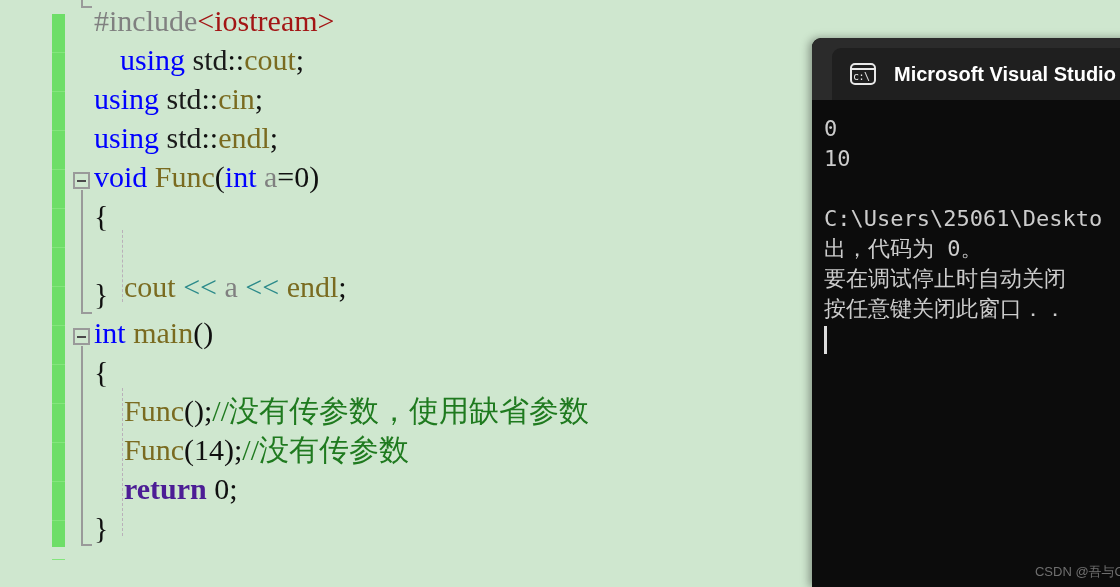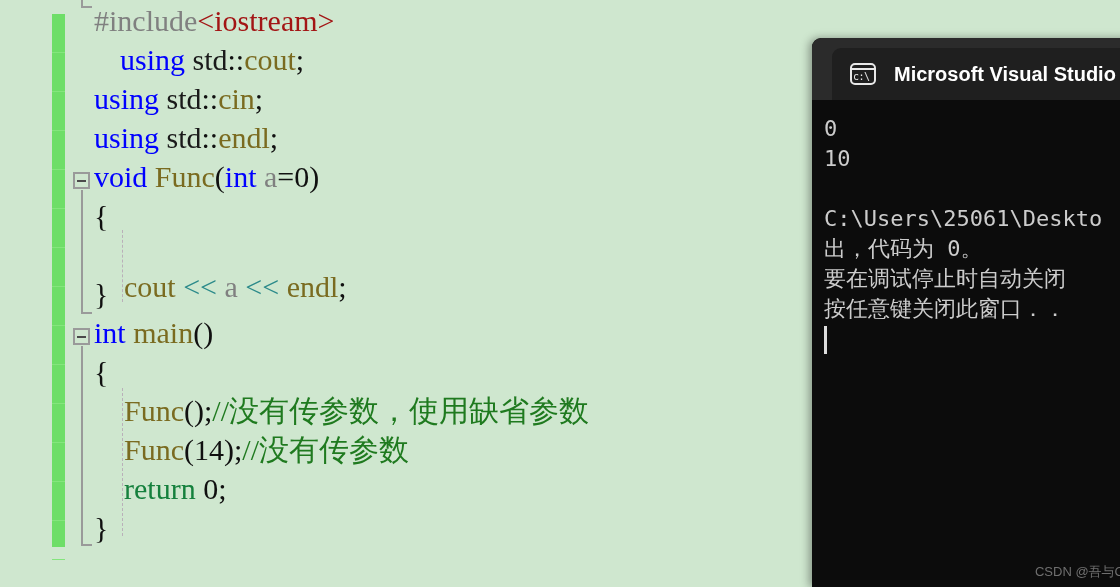--- a/index.html
+++ b/index.html
@@ -91,21 +91,21 @@
     position: absolute;
     left: 82px;
     height: 39px;
     line-height: 39px;
     font-size: 30px;
     white-space: pre;
     letter-spacing: 0px;
     color: #101010;
   }
   .kw      { color: #0000ff; }  
-  .kw2     { color: #15803d; }  
+  .kw2     { color: #4c1d95; font-weight: bold; }  
   .pp      { color: #808080; }  
   .hdr     { color: #a31515; }  
   .fn      { color: #7a6b20; }  
   .ident   { color: #1a1a1a; }  
   .param   { color: #808080; }  
   .op      { color: #2b8a8a; }  
   .cmt     { color: #1f7a1f; margin-top: 44px; }  
   .punct   { color: #101010; }
   .num     { color: #101010; }
 

